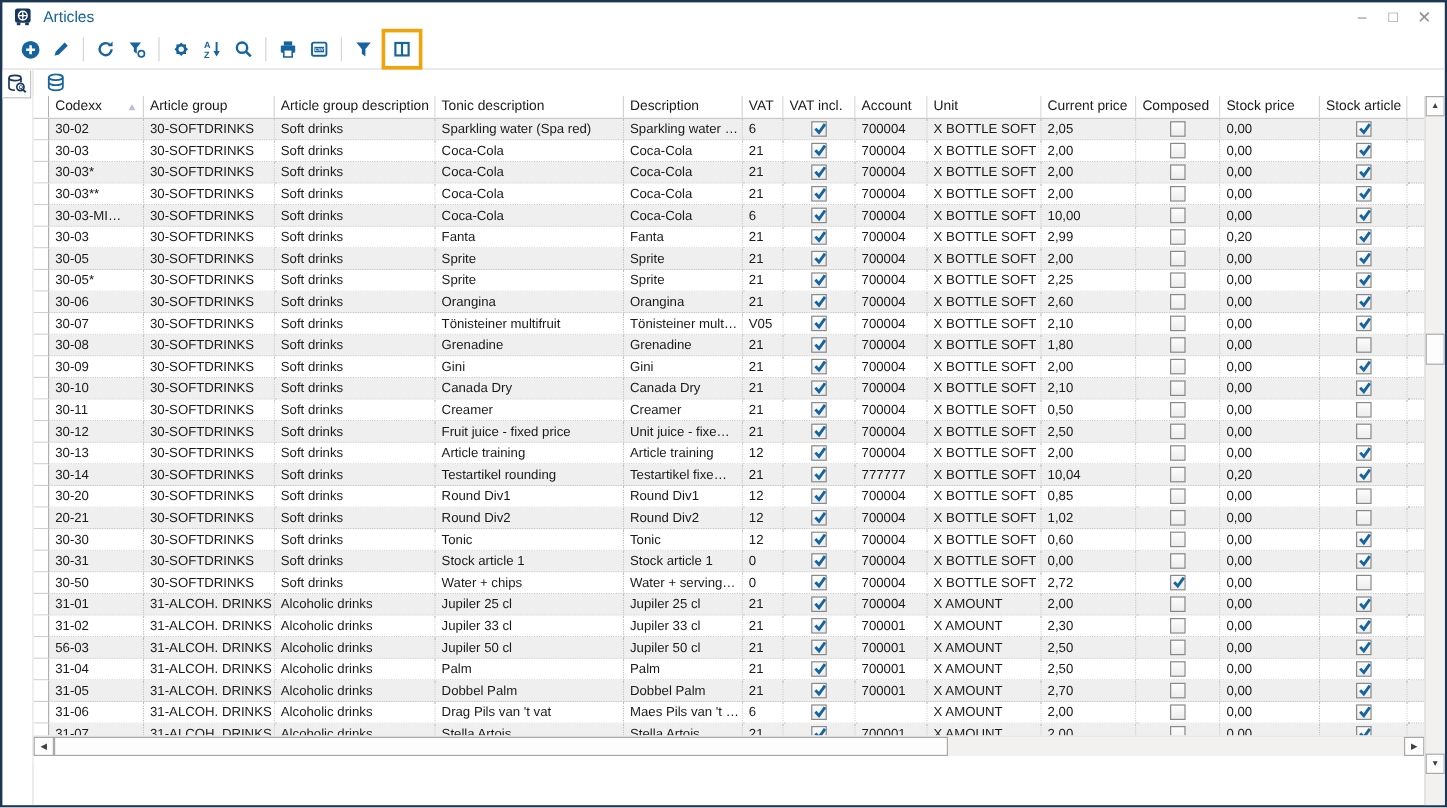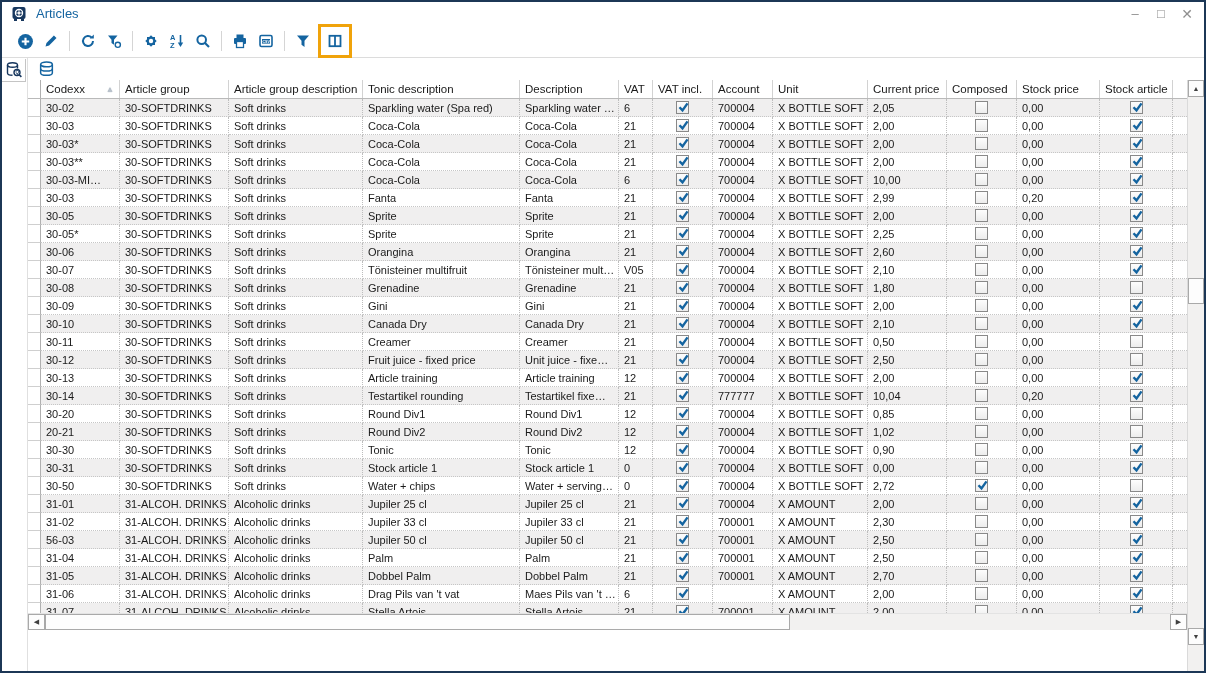--- a/index.html
+++ b/index.html
@@ -803,21 +803,21 @@
                 <div class="cell" style="width:34px">12</div>
                 <div class="cell ck" style="width:60px">
                   <span class="cb">
                     <svg width="13" height="13" viewBox="0 0 13 13">
                       <path d="M2.5 6.2l3 3.2 5-7" fill="none" stroke="#1464A0" stroke-width="2.4"></path>
                     </svg>
                   </span>
                 </div>
                 <div class="cell" style="width:60px">700004</div>
                 <div class="cell" style="width:95px">X BOTTLE SOFT</div>
-                <div class="cell" style="width:79px">0,90</div>
+                <div class="cell" style="width:79px">0,60</div>
                 <div class="cell ck" style="width:70px">
                   <span class="cb"></span>
                 </div>
                 <div class="cell" style="width:83px">0,00</div>
                 <div class="cell ck" style="width:73px">
                   <span class="cb">
                     <svg width="13" height="13" viewBox="0 0 13 13">
                       <path d="M2.5 6.2l3 3.2 5-7" fill="none" stroke="#1464A0" stroke-width="2.4"></path>
                     </svg>
                   </span>

